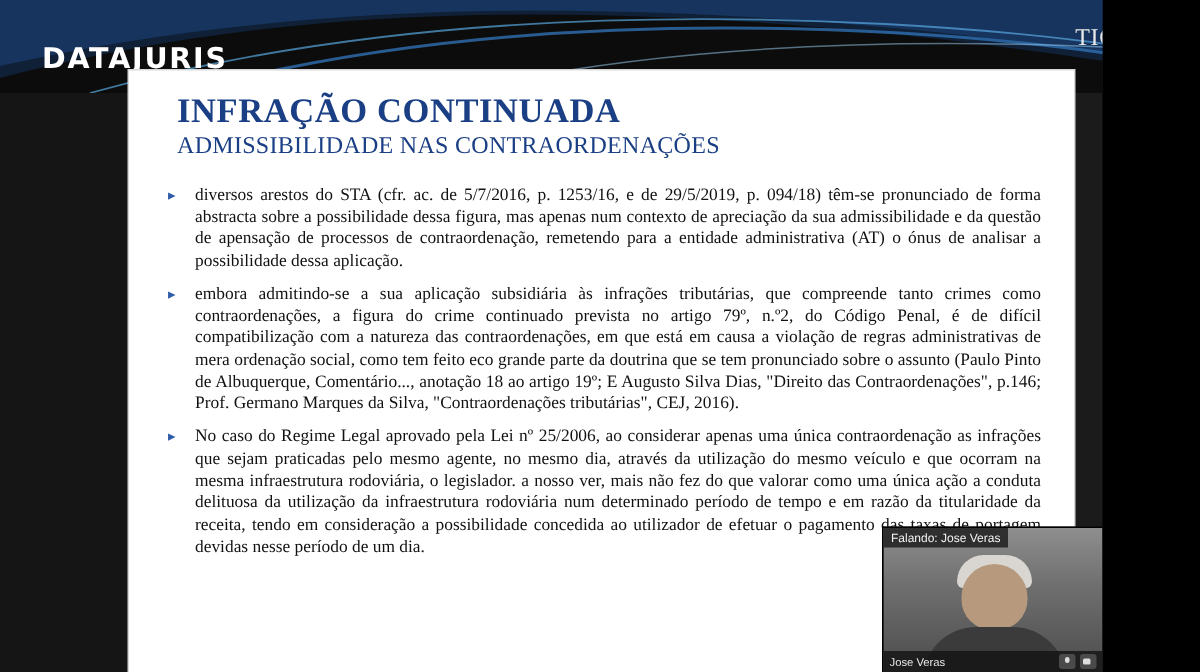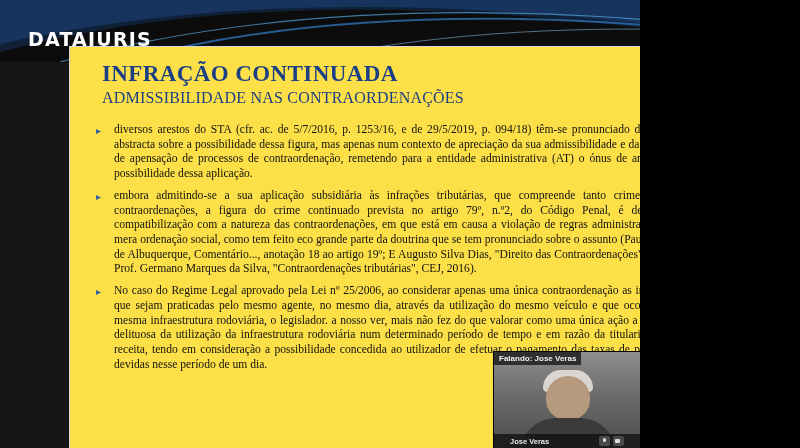--- a/index.html
+++ b/index.html
@@ -8,21 +8,21 @@
     background: #000;
   }
   body {
     width: 800px;
     height: 448px;
     overflow: hidden;
     font-family: "Liberation Sans", sans-serif;
   }
   #app {
     position: relative;
-    width: 640px;
+    width: 735px;
     height: 448px;
     background: #1b1b1b;
     overflow: hidden;
   }
 
   
   .banner {
     position: absolute;
     left: 0; top: 0;
     width: 800px; height: 62px;
@@ -59,25 +59,25 @@
     padding: 1px 4px;
     margin-left: 2px;
     border-radius: 2px;
     font-family: "Liberation Sans", sans-serif;
     font-size: 15px;
   }
 
   
   .slide {
     position: absolute;
-    left: 70px;
+    left: 86px;
     top: 47px;
     width: 630px;
     height: 401px;
-    background: #fde047;
+    background: #ffffff;
     box-shadow: 0 0 0 1px #d8d8d8;
     overflow: hidden;
   }
   .slide-inner {
     padding: 10px 22px 0 24px;
   }
   .slide-title {
     color: #1b3f85;
     font-family: "Liberation Serif", serif;
     font-size: 23px;
@@ -120,21 +120,20 @@
   .video-tile {
     position: absolute;
     right: 0;
     bottom: 0;
     width: 146px;
     height: 96px;
     background: #2a2a2a;
     overflow: hidden;
     border-left: 1px solid #000;
     border-top: 1px solid #000;
-    font-weight: bold;
   }
   .video-label {
     position: absolute;
     left: 0; top: 0;
     background: rgba(30,30,30,0.85);
     color: #f2f2f2;
     font-size: 8px;
     padding: 2px 5px;
     max-width: 120px;
     white-space: nowrap;
@@ -175,21 +174,21 @@
     background: #3b3b3b;
   }
   .video-footer {
     position: absolute;
     left: 0; bottom: 0;
     width: 146px; height: 14px;
     background: rgba(20,20,20,0.82);
     display: flex;
     align-items: center;
     justify-content: space-between;
-    padding: 0 16px;
+    padding: 0 4px;
     box-sizing: border-box;
   }
   .video-name {
     color: #e8e8e8;
     font-size: 7.5px;
     white-space: nowrap;
     overflow: hidden;
     text-overflow: ellipsis;
   }
   .video-icons {

